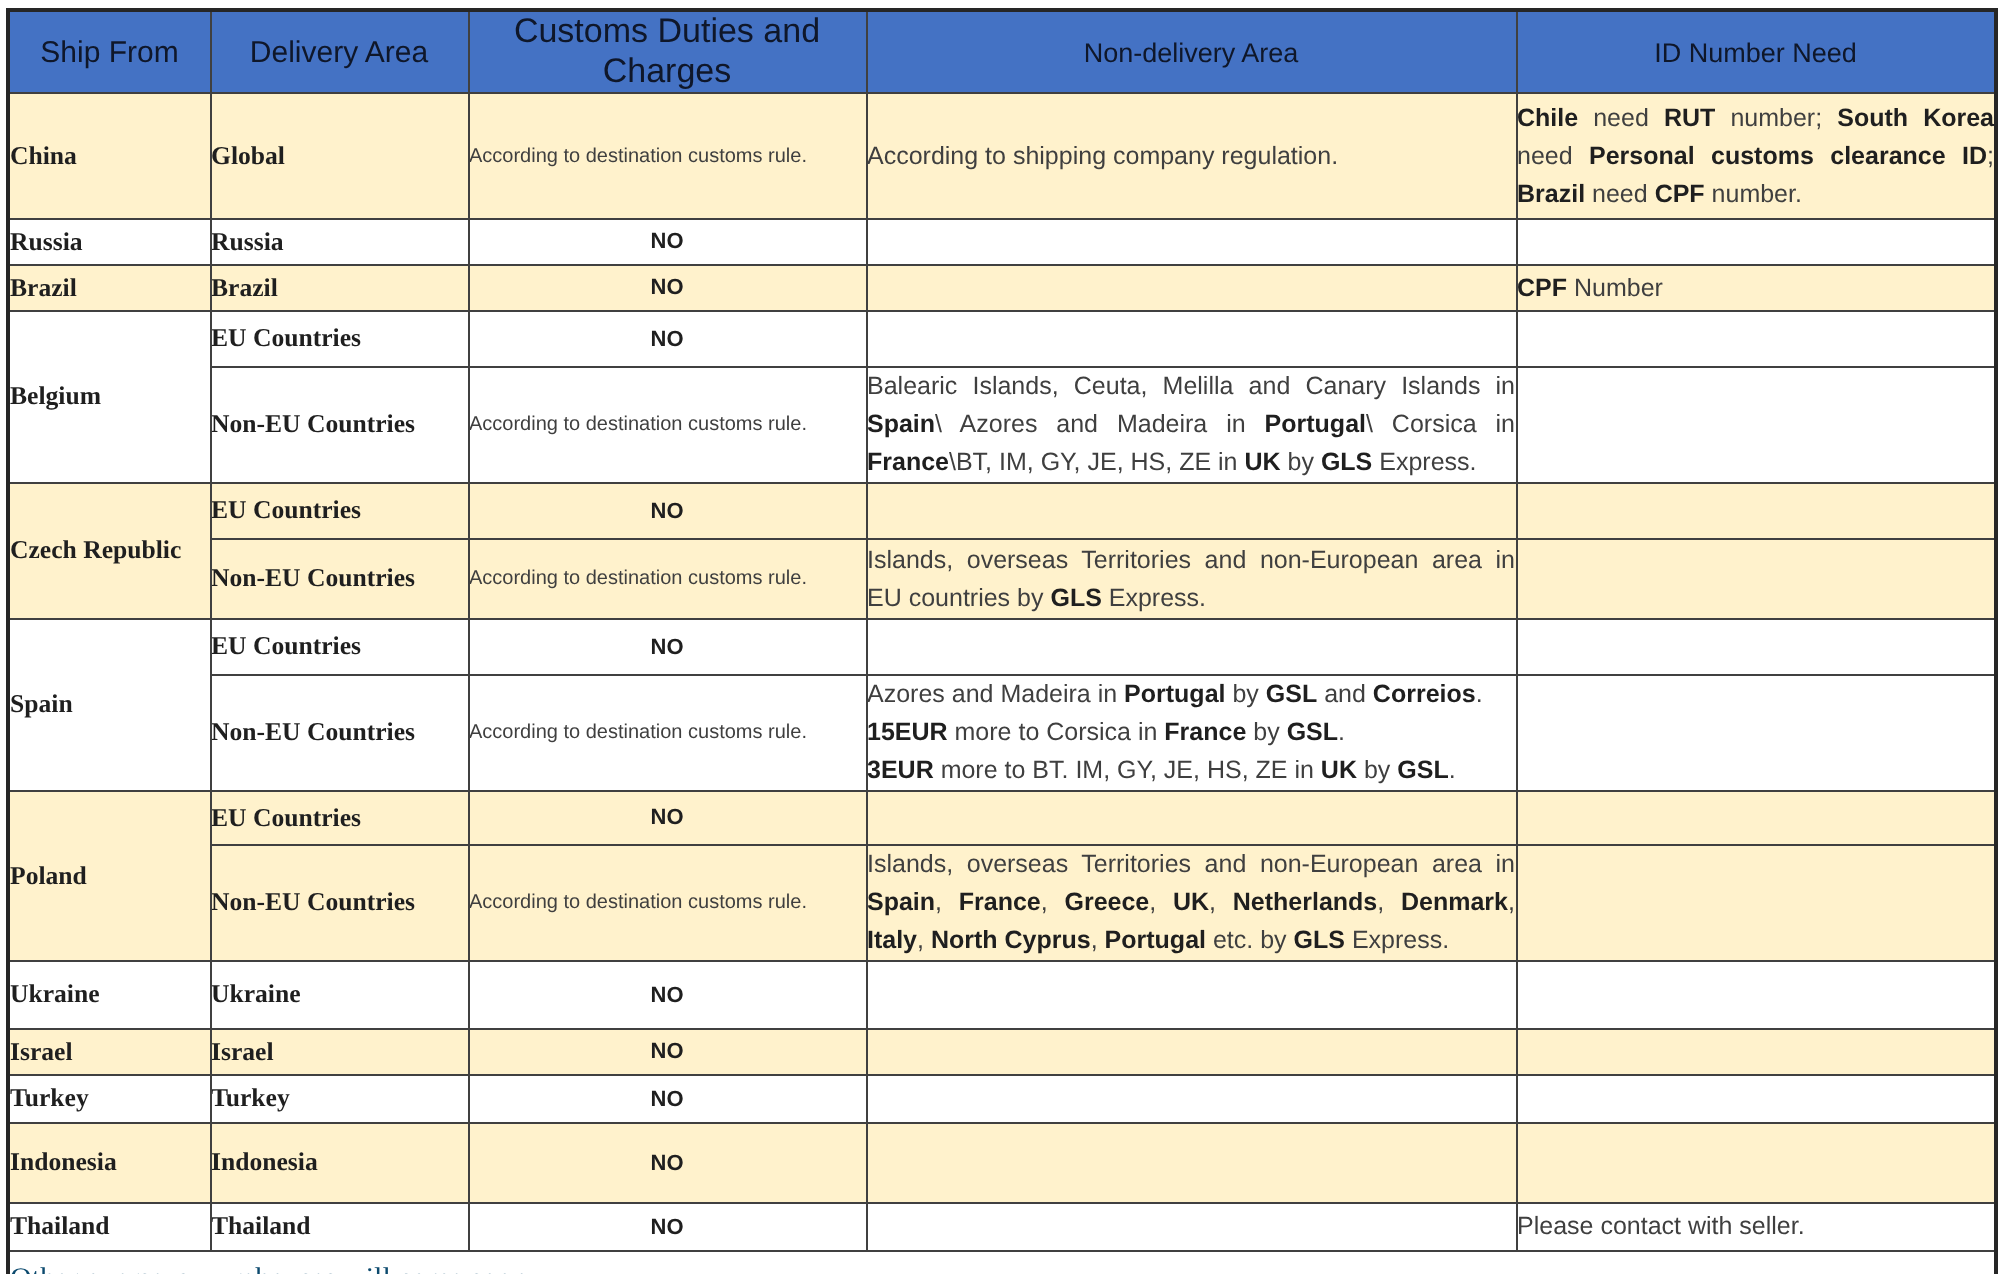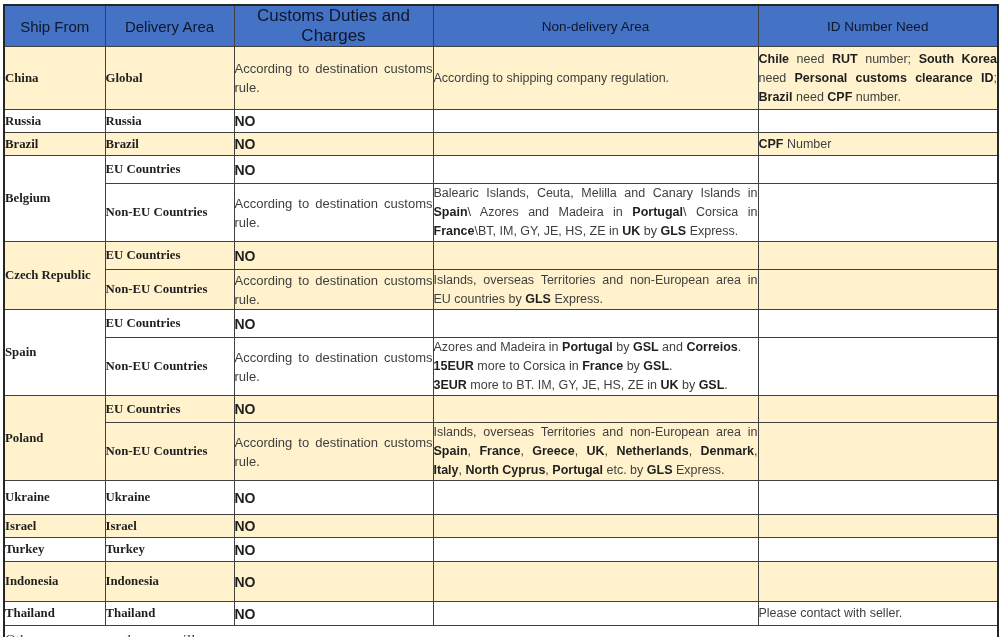--- a/index.html
+++ b/index.html
@@ -49,27 +49,27 @@
     font-weight: bold;
     font-size: 12.8px;
     color: #1f1f1f;
     padding: 2px 8px;
     vertical-align: middle;
     text-align: left;
     font-family: Liberation Serif, serif;
   }
   td.customs-no {
     font-weight: bold;
-    font-size: 14px;
+    font-size: 11px;
     color: #1f1f1f;
-    text-align: left;
+    text-align: center;
     vertical-align: middle;
   }
   td.customs-text {
-    font-size: 13px;
+    font-size: 10px;
     color: #3f3f3f;
     padding: 2px 11px;
     vertical-align: middle;
     line-height: 19px;
   }
   td.customs-text .rich-line { text-align: justify; }
   td.non-delivery,
   td.id-need {
     font-size: 12.5px;
     color: #3f3f3f;

